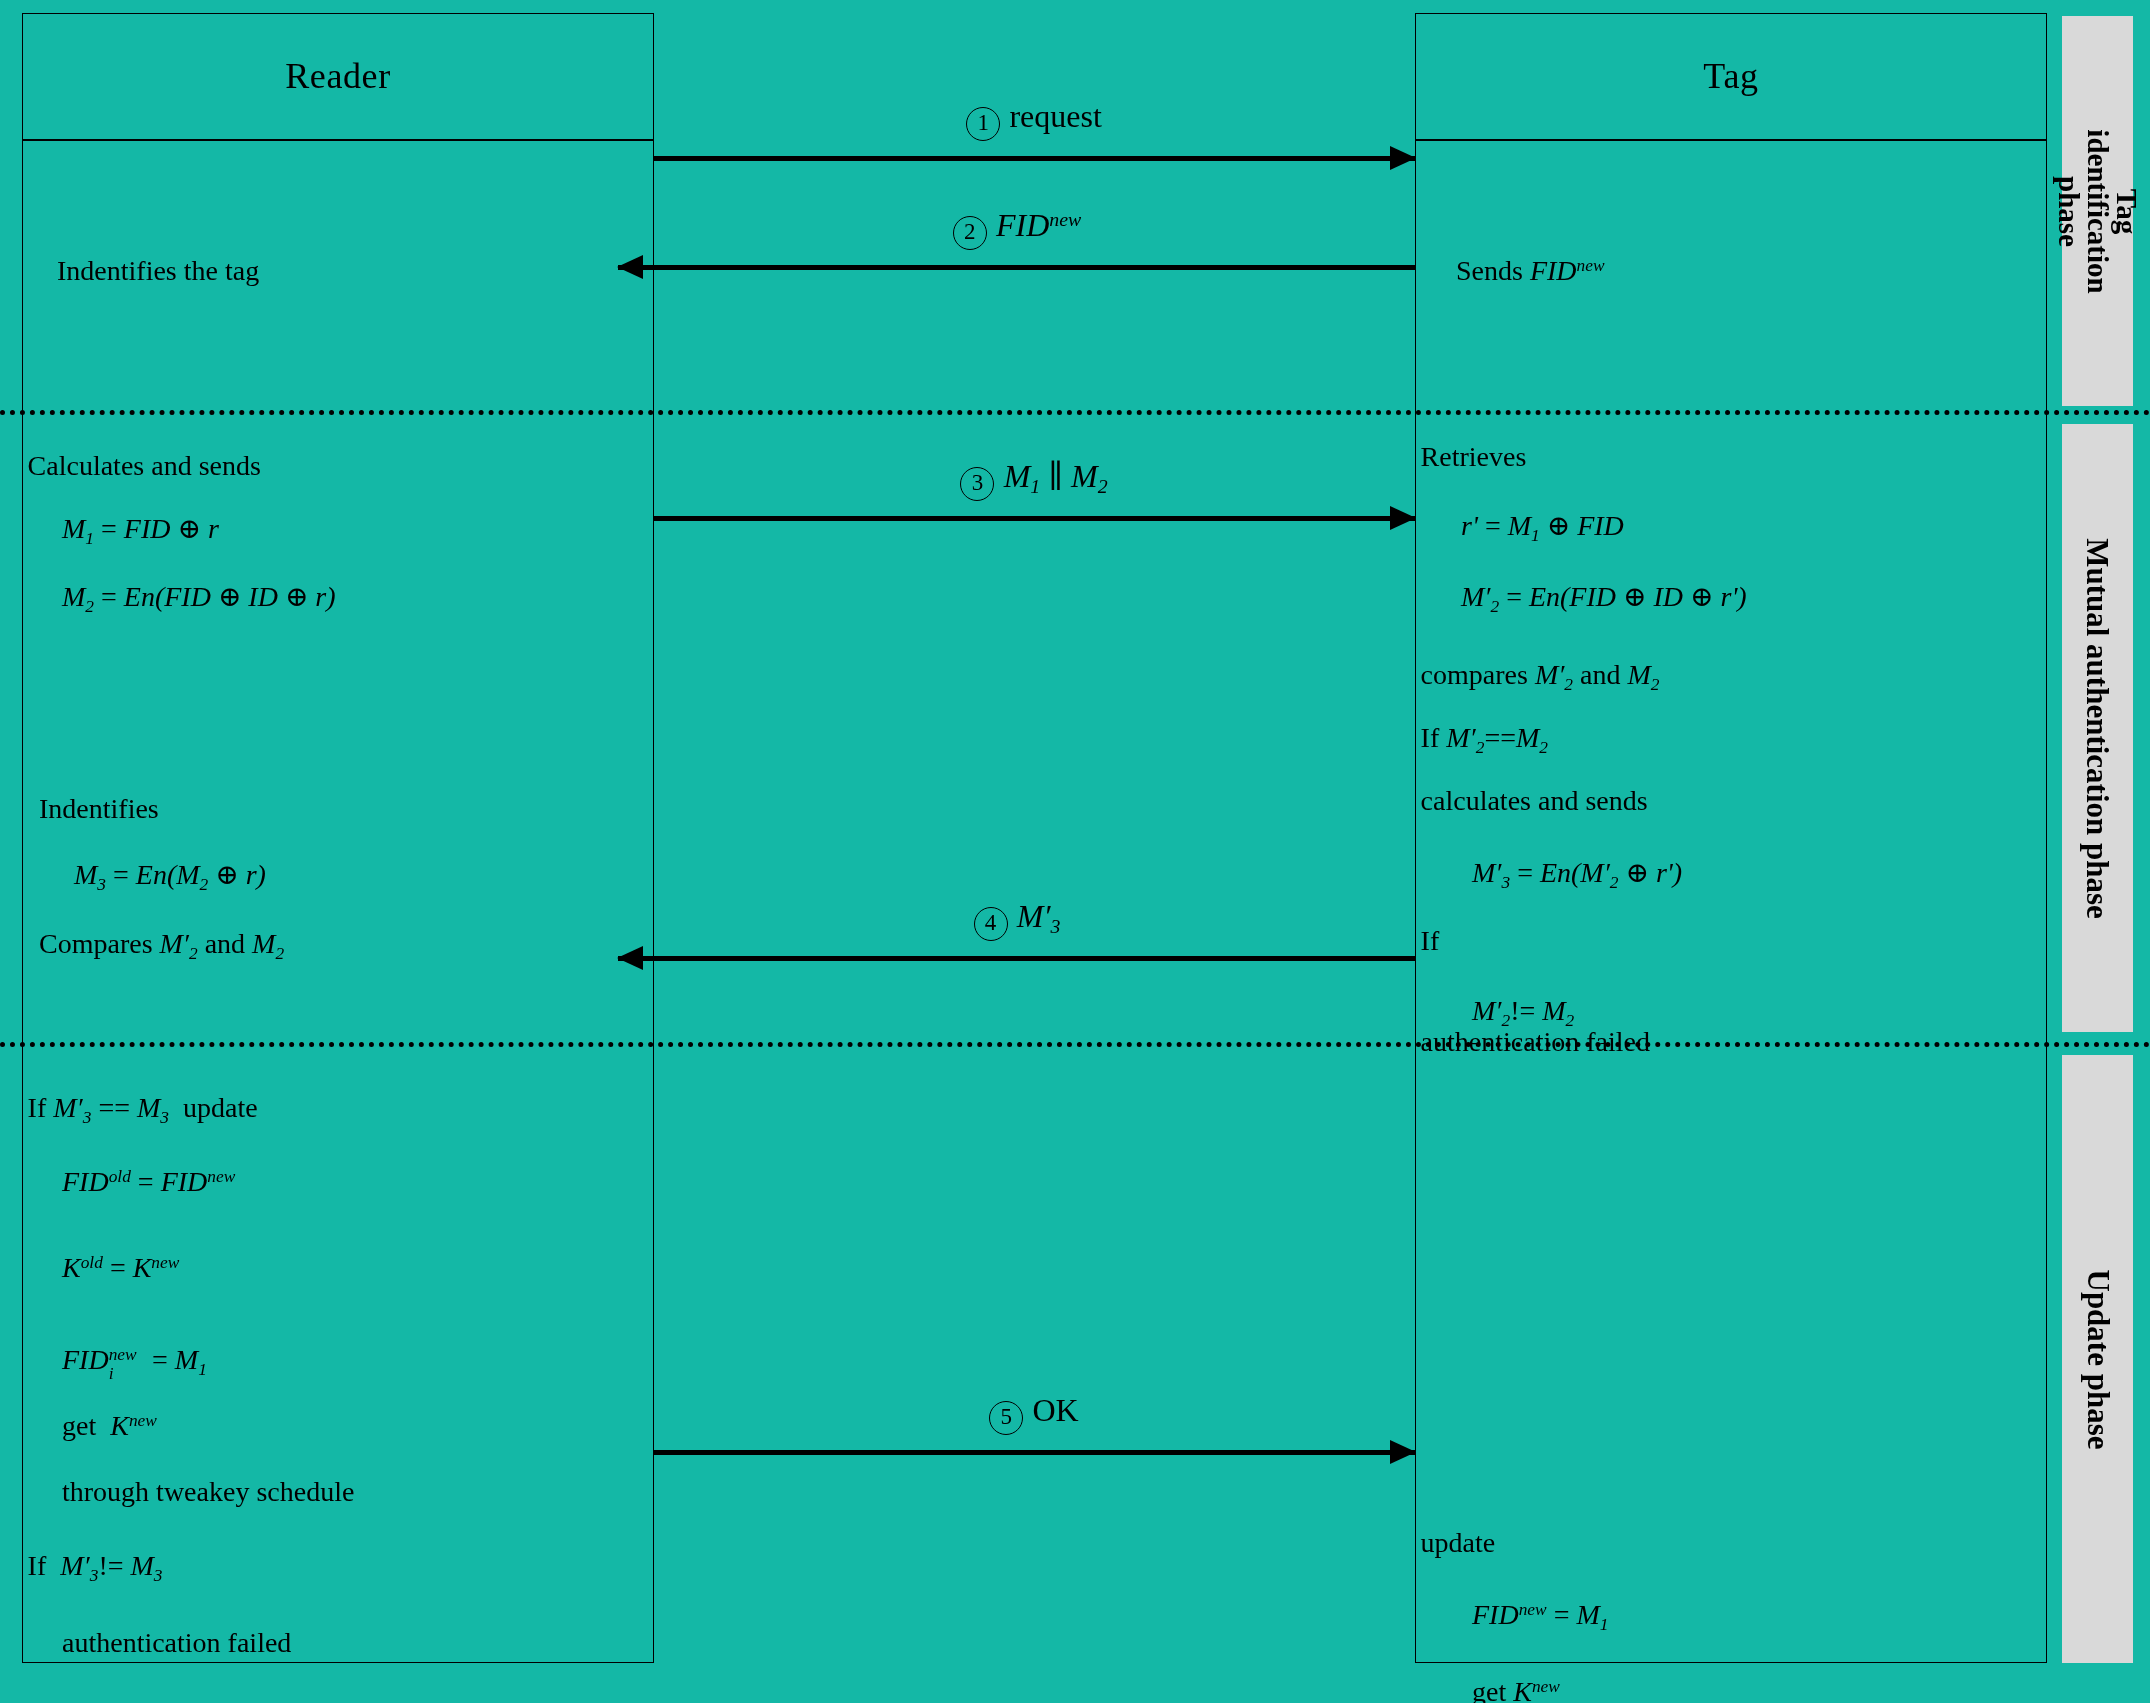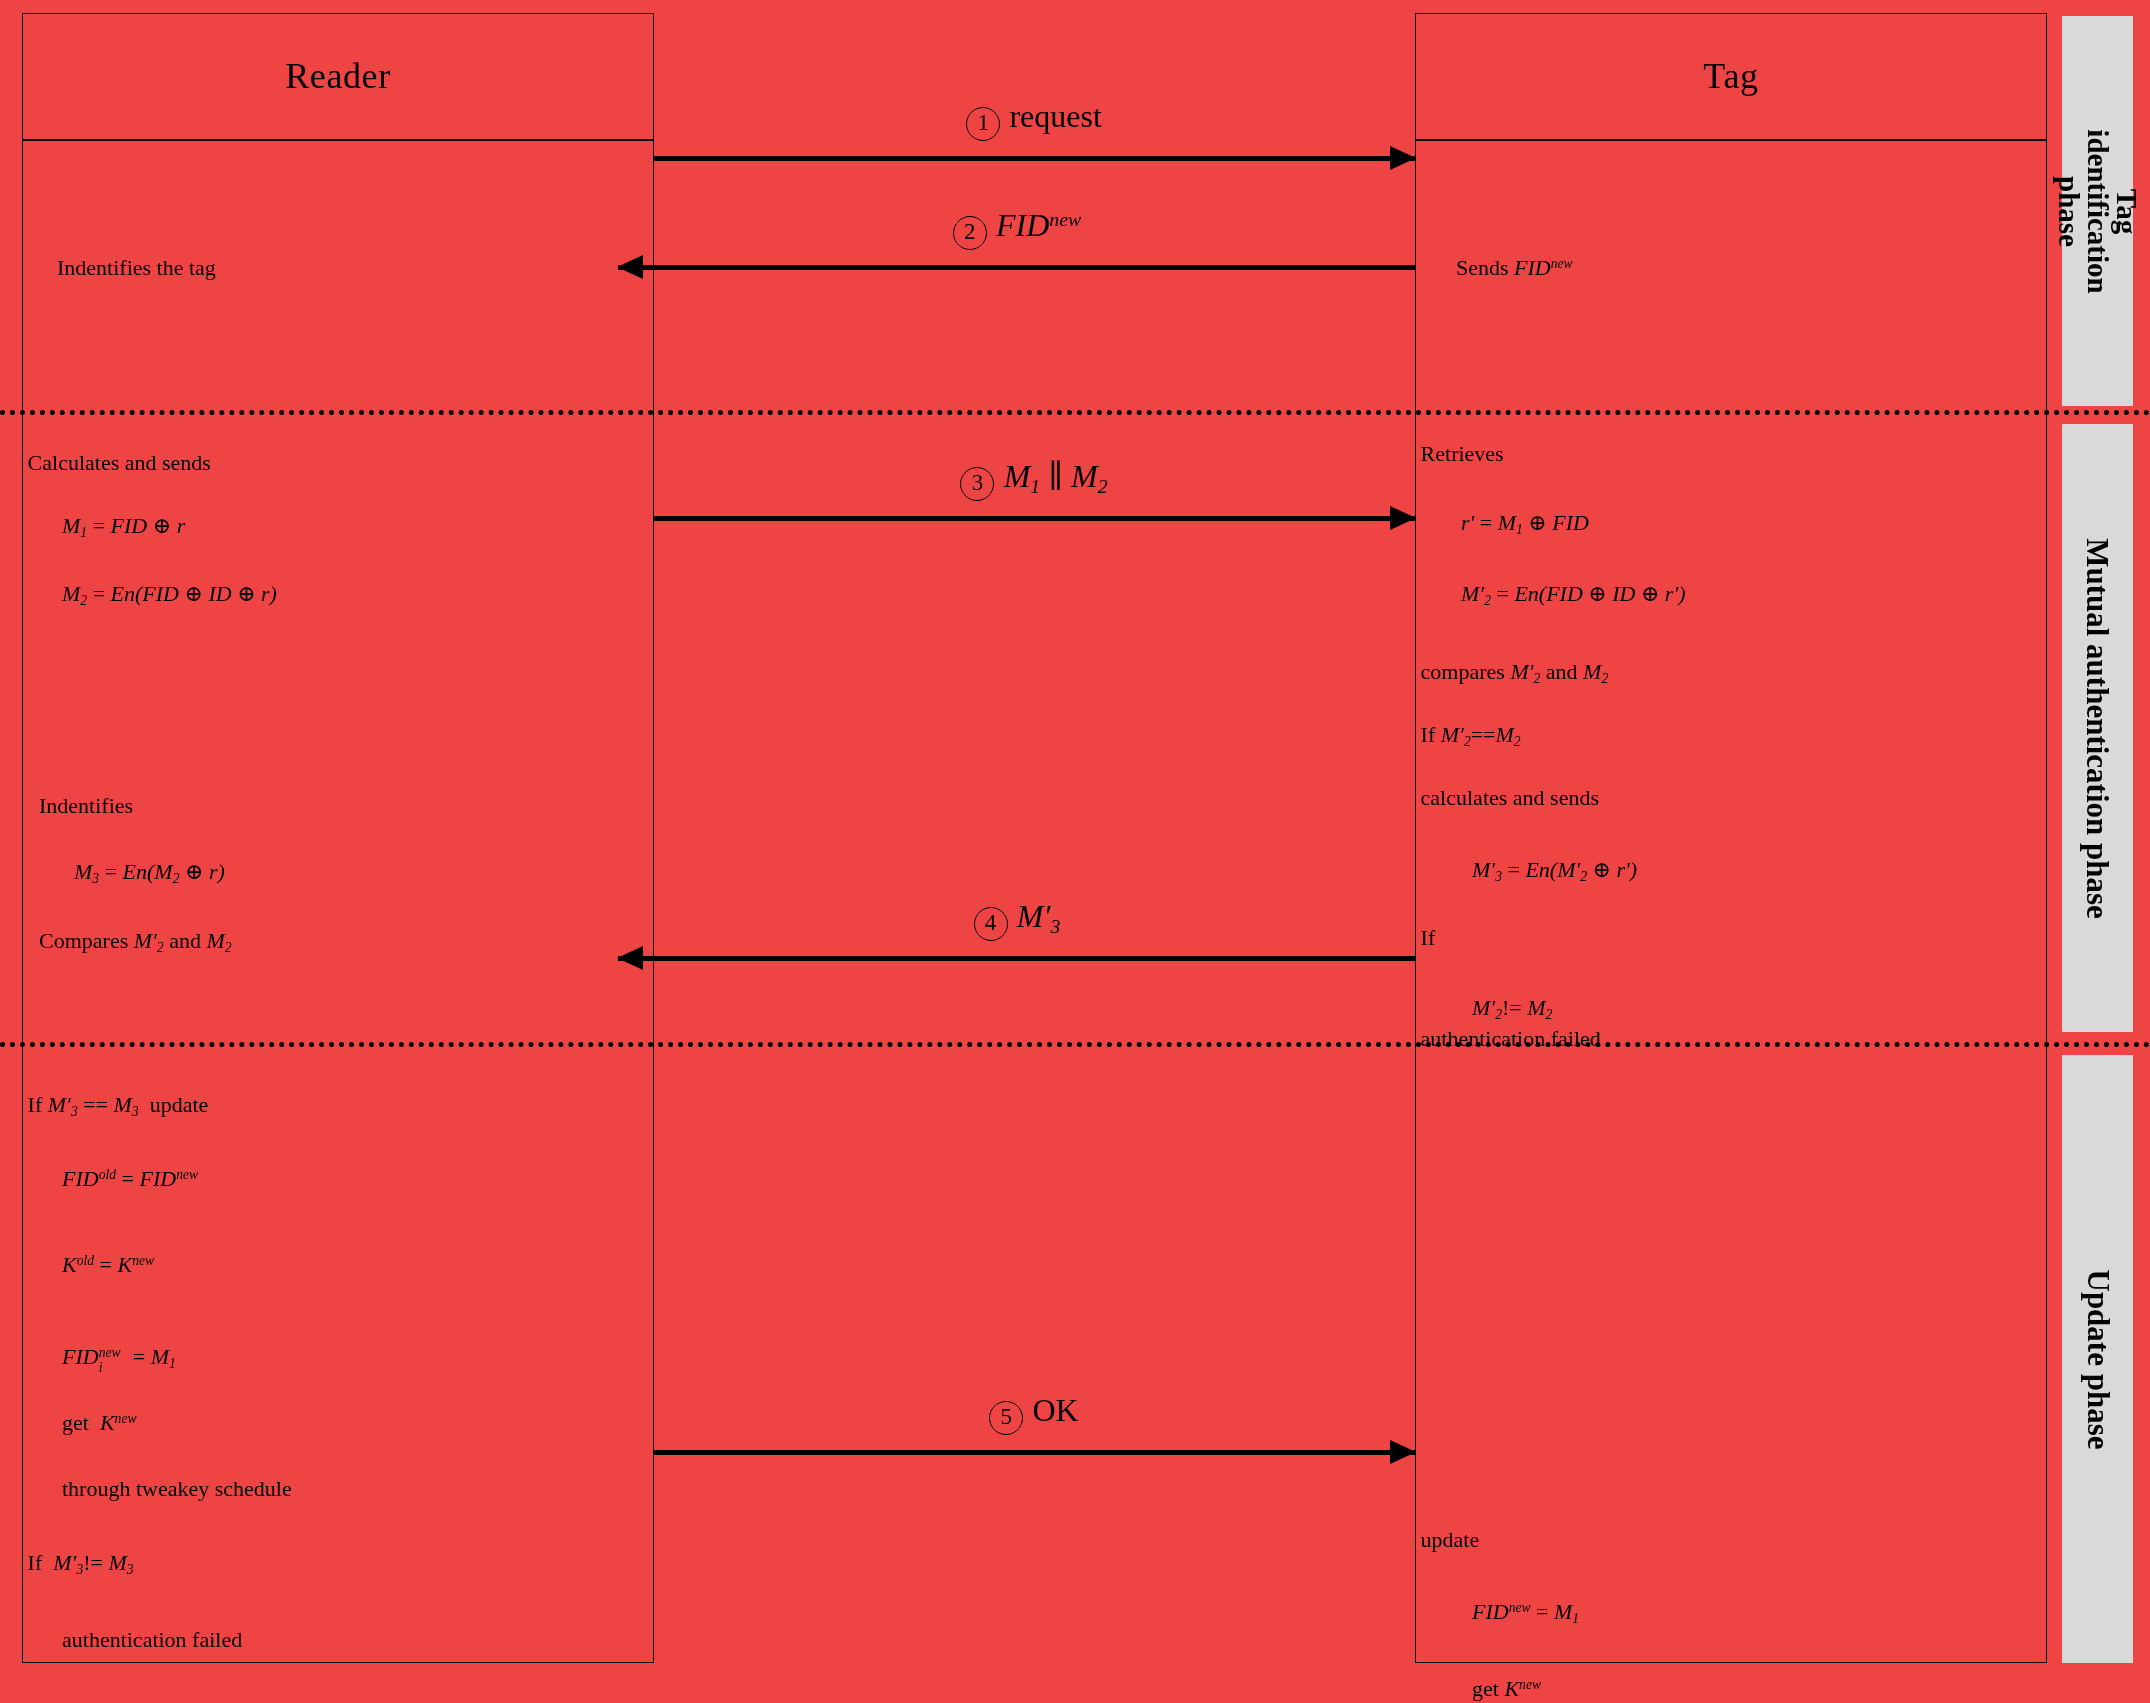--- a/index.html
+++ b/index.html
@@ -2,21 +2,21 @@
 <html style="font-size:9.2px"><head>
 <meta charset="utf-8">
 <style>
   html,body{margin:0;padding:0;background:#ffffff;}
   body{font-family:"Liberation Serif","DejaVu Serif",serif;color:#000;}
 
   #canvas{
     position:relative;
     width:2151px;
     height:1703px;
-    background:#ef4444;
+    background:#14b8a6;
     overflow:hidden;
   }
 
   
   .entity-box{
     position:absolute;
     border:1.7px solid #000;
     background:transparent;
     box-sizing:border-box;
   }
@@ -125,21 +125,21 @@
 
   
   .col-body{
     position:absolute;
     left:0; right:0;
     top:127px; bottom:0;
     padding:0;
   }
   .txt{
     position:absolute;
-    font-size:22px;
+    font-size:28px;
     line-height:1.05;
     white-space:nowrap;
   }
   .math{ font-style:italic; }
   sub{ font-size:0.62em; font-style:italic; vertical-align:-0.32em; }
   sup{ font-size:0.62em; font-style:italic; vertical-align:0.50em; }
   .op{ font-style:normal; }
 </style>
 </head>
 <body>

